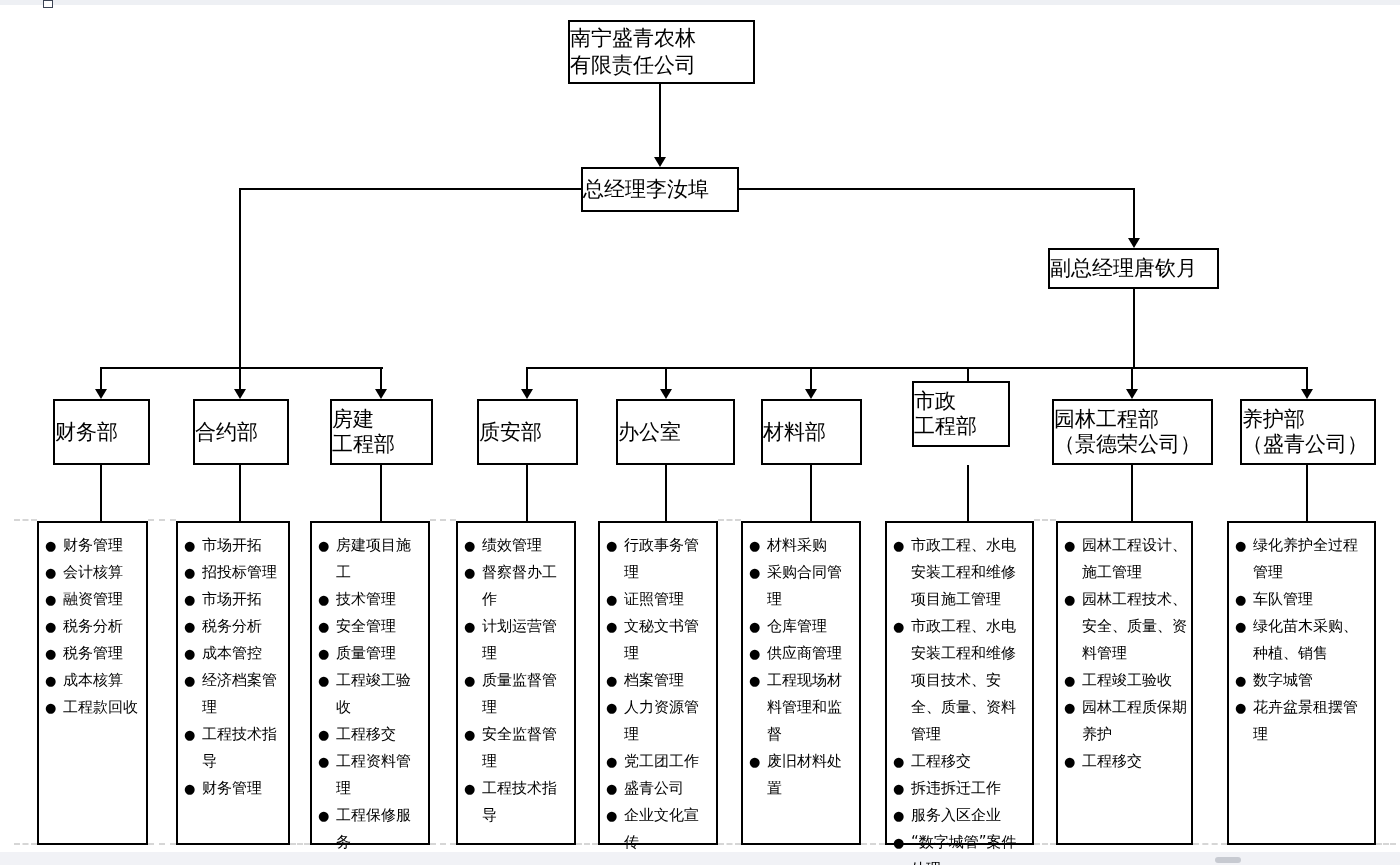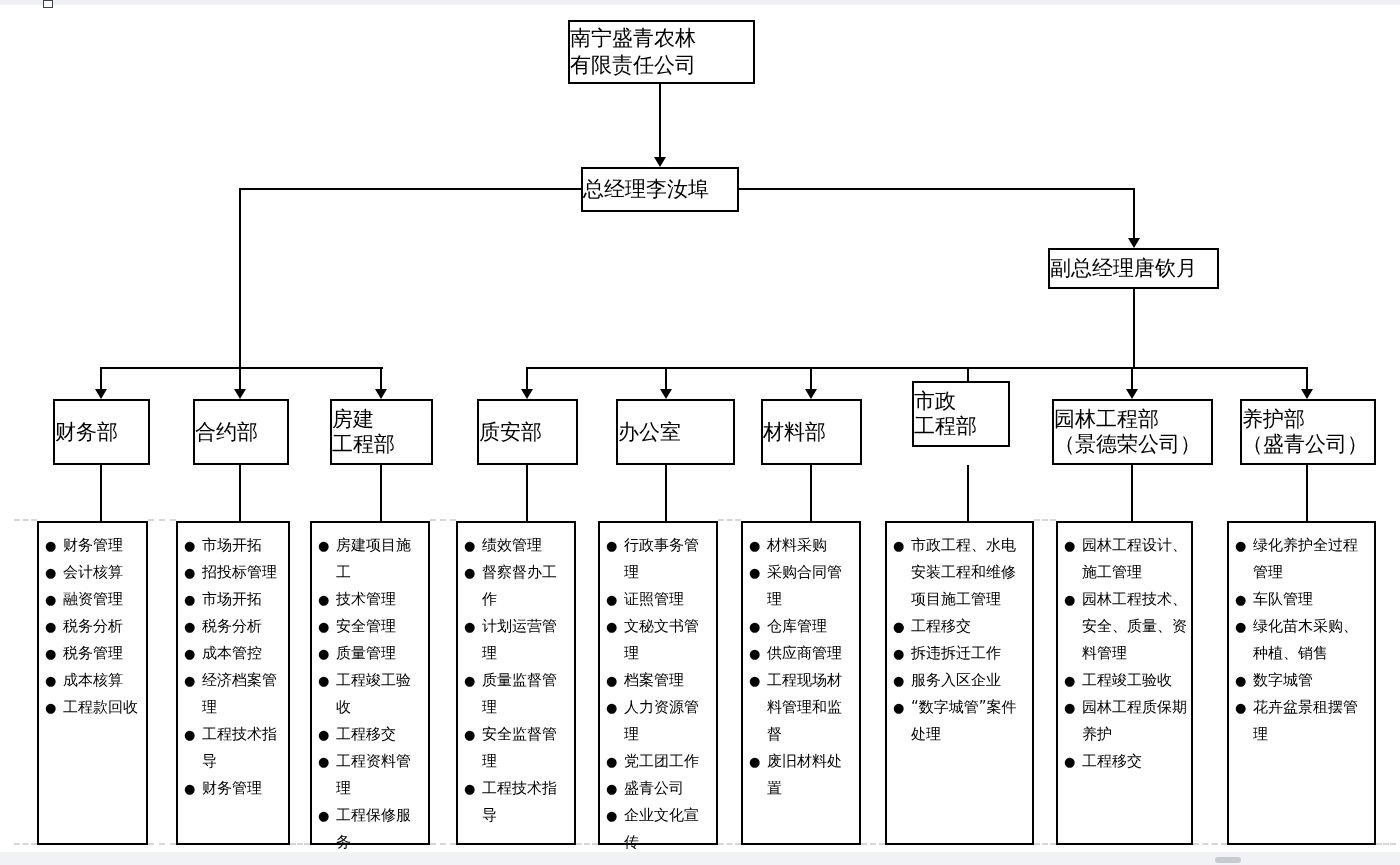--- a/index.html
+++ b/index.html
@@ -211,21 +211,21 @@
 <div class="duty-item"><span class="duty-bullet">●</span><span>材料采购</span></div>
     <div class="duty-item"><span class="duty-bullet">●</span><span>采购合同管理</span></div>
     <div class="duty-item"><span class="duty-bullet">●</span><span>仓库管理</span></div>
     <div class="duty-item"><span class="duty-bullet">●</span><span>供应商管理</span></div>
     <div class="duty-item"><span class="duty-bullet">●</span><span>工程现场材料管理和监督</span></div>
     <div class="duty-item"><span class="duty-bullet">●</span><span>废旧材料处置</span></div>
   </div>
 <div class="abs duties" style="left:885px;width:149px;">
 
 <div class="duty-item"><span class="duty-bullet">●</span><span>市政工程、水电安装工程和维修项目施工管理</span></div>
-    <div class="duty-item"><span class="duty-bullet">●</span></div>
+    <div class="duty-item"><span class="duty-bullet">●</span><span>市政工程、水电安装工程和维修项目技术、安全、质量、资料管理</span></div>
     <div class="duty-item"><span class="duty-bullet">●</span><span>工程移交</span></div>
     <div class="duty-item"><span class="duty-bullet">●</span><span>拆违拆迁工作</span></div>
     <div class="duty-item"><span class="duty-bullet">●</span><span>服务入区企业</span></div>
     <div class="duty-item"><span class="duty-bullet">●</span><span>“数字城管”案件处理</span></div>
   </div>
 <div class="abs duties" style="left:1056px;width:137px;">
 
 <div class="duty-item"><span class="duty-bullet">●</span><span>园林工程设计、施工管理</span></div>
     <div class="duty-item"><span class="duty-bullet">●</span><span>园林工程技术、安全、质量、资料管理</span></div>
     <div class="duty-item"><span class="duty-bullet">●</span><span>工程竣工验收</span></div>

